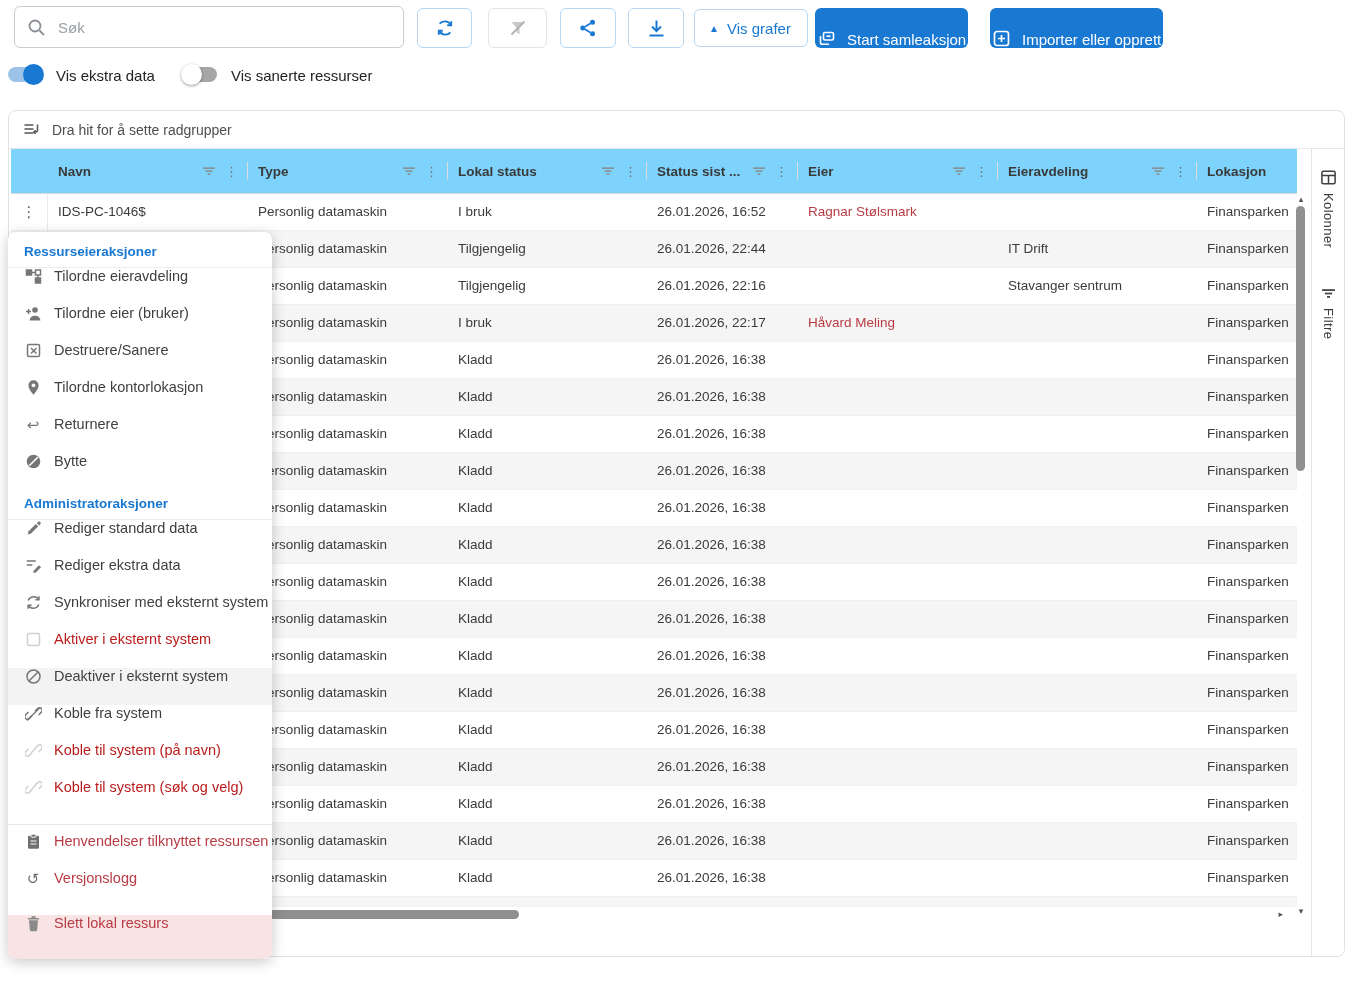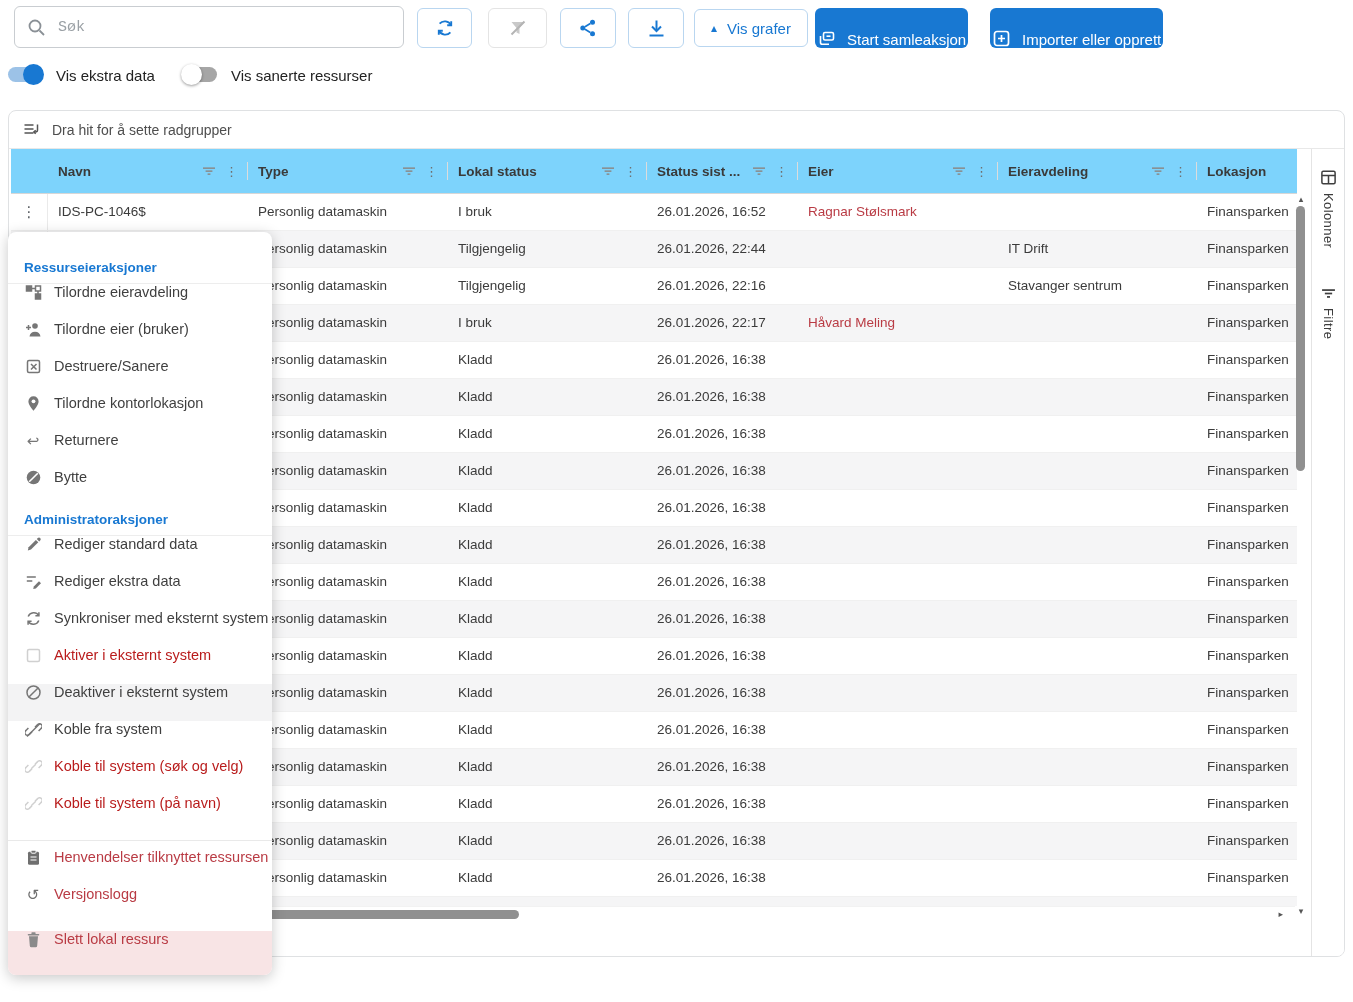--- a/index.html
+++ b/index.html
@@ -4,21 +4,21 @@
 <style>
   html,body{margin:0;padding:0;background:#fff}
   .page{position:relative;width:1353px;height:1002px;background:#fff;overflow:hidden;
         font-family:"Liberation Sans","DejaVu Sans",sans-serif;color:#3b3b3b}
   .glyph{font-family:"DejaVu Sans",sans-serif}
 
   
   .search{position:absolute;left:14px;top:6px;width:390px;height:42px;border:1px solid #c9cdd1;
           border-radius:6px;background:#fff;display:flex;align-items:center;padding:0 12px;box-sizing:border-box}
   .search svg{flex:0 0 auto;margin-right:10px}
-  .search input{border:0;outline:0;flex:1;font-size:15px;color:#333;font-family:Liberation Mono, monospace;background:transparent}
+  .search input{border:0;outline:0;flex:1;font-size:15px;color:#333;font-family:Liberation Sans, sans-serif;background:transparent}
   .search input::placeholder{color:#9aa0a5}
 
   .ibtn{position:absolute;top:8px;height:40px;border:1px solid #b9d6f0;border-radius:6px;background:#fff;
         display:flex;align-items:center;justify-content:center;cursor:pointer;box-sizing:border-box}
   .ibtn.disabled{border-color:#e4e4e4;cursor:default}
   .obtn{position:absolute;top:9px;height:38px;border:1px solid #b9d6f0;border-radius:6px;background:#fff;
         color:var(--accent,#1878d2);display:flex;align-items:center;gap:10px;padding:0 16px;font-size:15px;
         cursor:pointer;box-sizing:border-box}
   .pbtn{position:absolute;top:8px;height:40px;border:0;border-radius:6px;background:var(--accent,#1878d2);
         color:#fff;display:flex;align-items:flex-end;gap:11px;padding:0 2px;font-size:15px;cursor:pointer;box-sizing:border-box}
@@ -65,21 +65,21 @@
 
   
   .sidetabs{position:absolute;right:0;top:38px;bottom:0;width:33px;border-left:1px solid #e4e4e4;background:#fff;
             display:flex;flex-direction:column;align-items:center;padding-top:20px;box-sizing:border-box}
   .stab{display:flex;flex-direction:column;align-items:center;gap:7px;cursor:pointer}
   .stab + .stab{margin-top:38px}
   .vtext{writing-mode:vertical-rl;font-size:13px;color:#3c3c3c;letter-spacing:.4px}
 
   
   .cmenu{position:absolute;left:8px;top:232px;width:264px;background:#fff;border-radius:8px;z-index:20;
-         box-shadow:0 3px 14px rgba(0,0,0,.22);padding-top:22px;box-sizing:border-box;overflow:hidden}
+         box-shadow:0 3px 14px rgba(0,0,0,.22);padding-top:6px;box-sizing:border-box;overflow:hidden}
   .mh{height:30px;line-height:28px;padding-left:16px;color:var(--accent,#1878d2);font-weight:bold;font-size:13.5px;
       border-bottom:1px solid #ededed;box-sizing:border-box}
   .mi{height:37px;display:flex;align-items:flex-start;padding-left:16px;font-size:14.5px;color:#3f3f3f;cursor:pointer;box-sizing:border-box}
   .mico{width:18px;display:flex;justify-content:center;align-items:center;margin-right:12px;color:#767676;font-size:15px;flex:0 0 auto}
   .mi.hov{background:#f3f3f4}
   .mi.dis{color:#b91c1c;cursor:default}
   .mi.dis .mico{color:#d0d0d0}
   .mi.redi{color:var(--red,#b93b44)}
   .mi.redi .mico{color:#6f6f6f}
   .mdiv{height:1px;background:#e9e9e9;margin:8px 0}
@@ -639,33 +639,33 @@
       <div class="mi dis">
         <span class="mico">
           <svg width="17" height="17" viewBox="0 0 17 17">
             <g fill="none" stroke="currentColor" stroke-width="1.5">
               <path d="M7 10.7l-2.4 2.4a2.6 2.6 0 11-3.6-3.6L3.4 7"></path>
               <path d="M10 6.3l2.4-2.4a2.6 2.6 0 113.6 3.6L13.6 10"></path>
               <path d="M6.2 10.8l4.6-4.6"></path>
             </g>
           </svg>
         </span>
-        <span>Koble til system (søk og velg)</span>
+        <span>Koble til system (på navn)</span>
       </div>
       <div class="mi dis">
         <span class="mico">
           <svg width="17" height="17" viewBox="0 0 17 17">
             <g fill="none" stroke="currentColor" stroke-width="1.5">
               <path d="M7 10.7l-2.4 2.4a2.6 2.6 0 11-3.6-3.6L3.4 7"></path>
               <path d="M10 6.3l2.4-2.4a2.6 2.6 0 113.6 3.6L13.6 10"></path>
               <path d="M6.2 10.8l4.6-4.6"></path>
             </g>
           </svg>
         </span>
-        <span>Koble til system (på navn)</span>
+        <span>Koble til system (søk og velg)</span>
       </div>
       <div class="mdiv"></div>
       <div class="mi redi">
         <span class="mico">
           <svg width="17" height="17" viewBox="0 0 17 17">
             <rect x="3" y="2.8" width="11" height="13" rx="1.4" fill="currentColor"></rect>
             <rect x="6" y="1.2" width="5" height="3" rx="1" fill="currentColor" stroke="#fff"></rect>
             <path d="M5.5 8h6M5.5 11h6" stroke="#fff" stroke-width="1.2"></path>
           </svg>
         </span>

